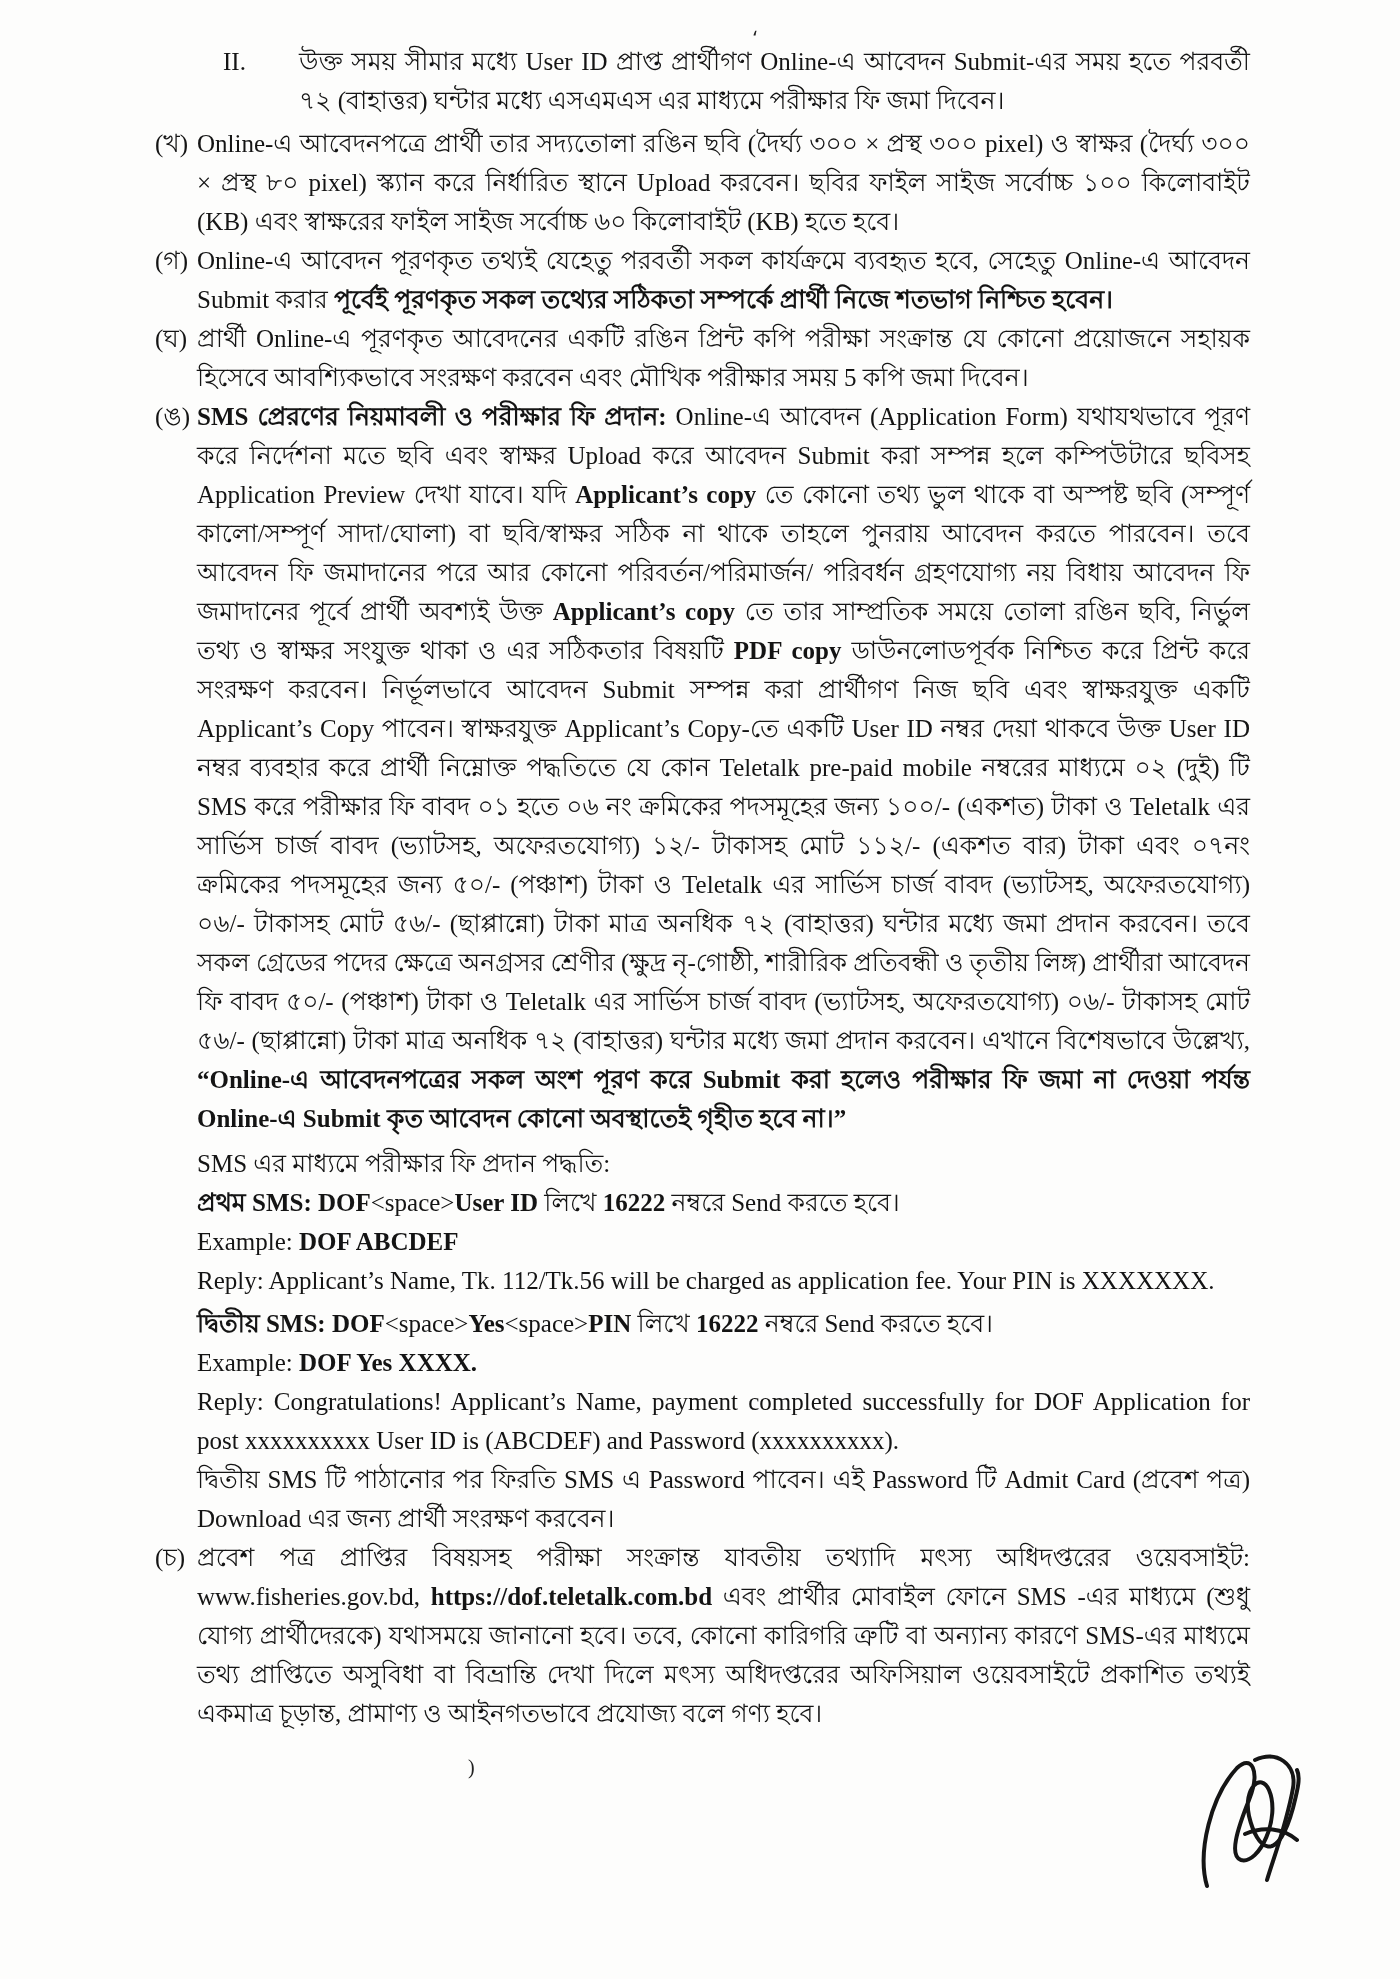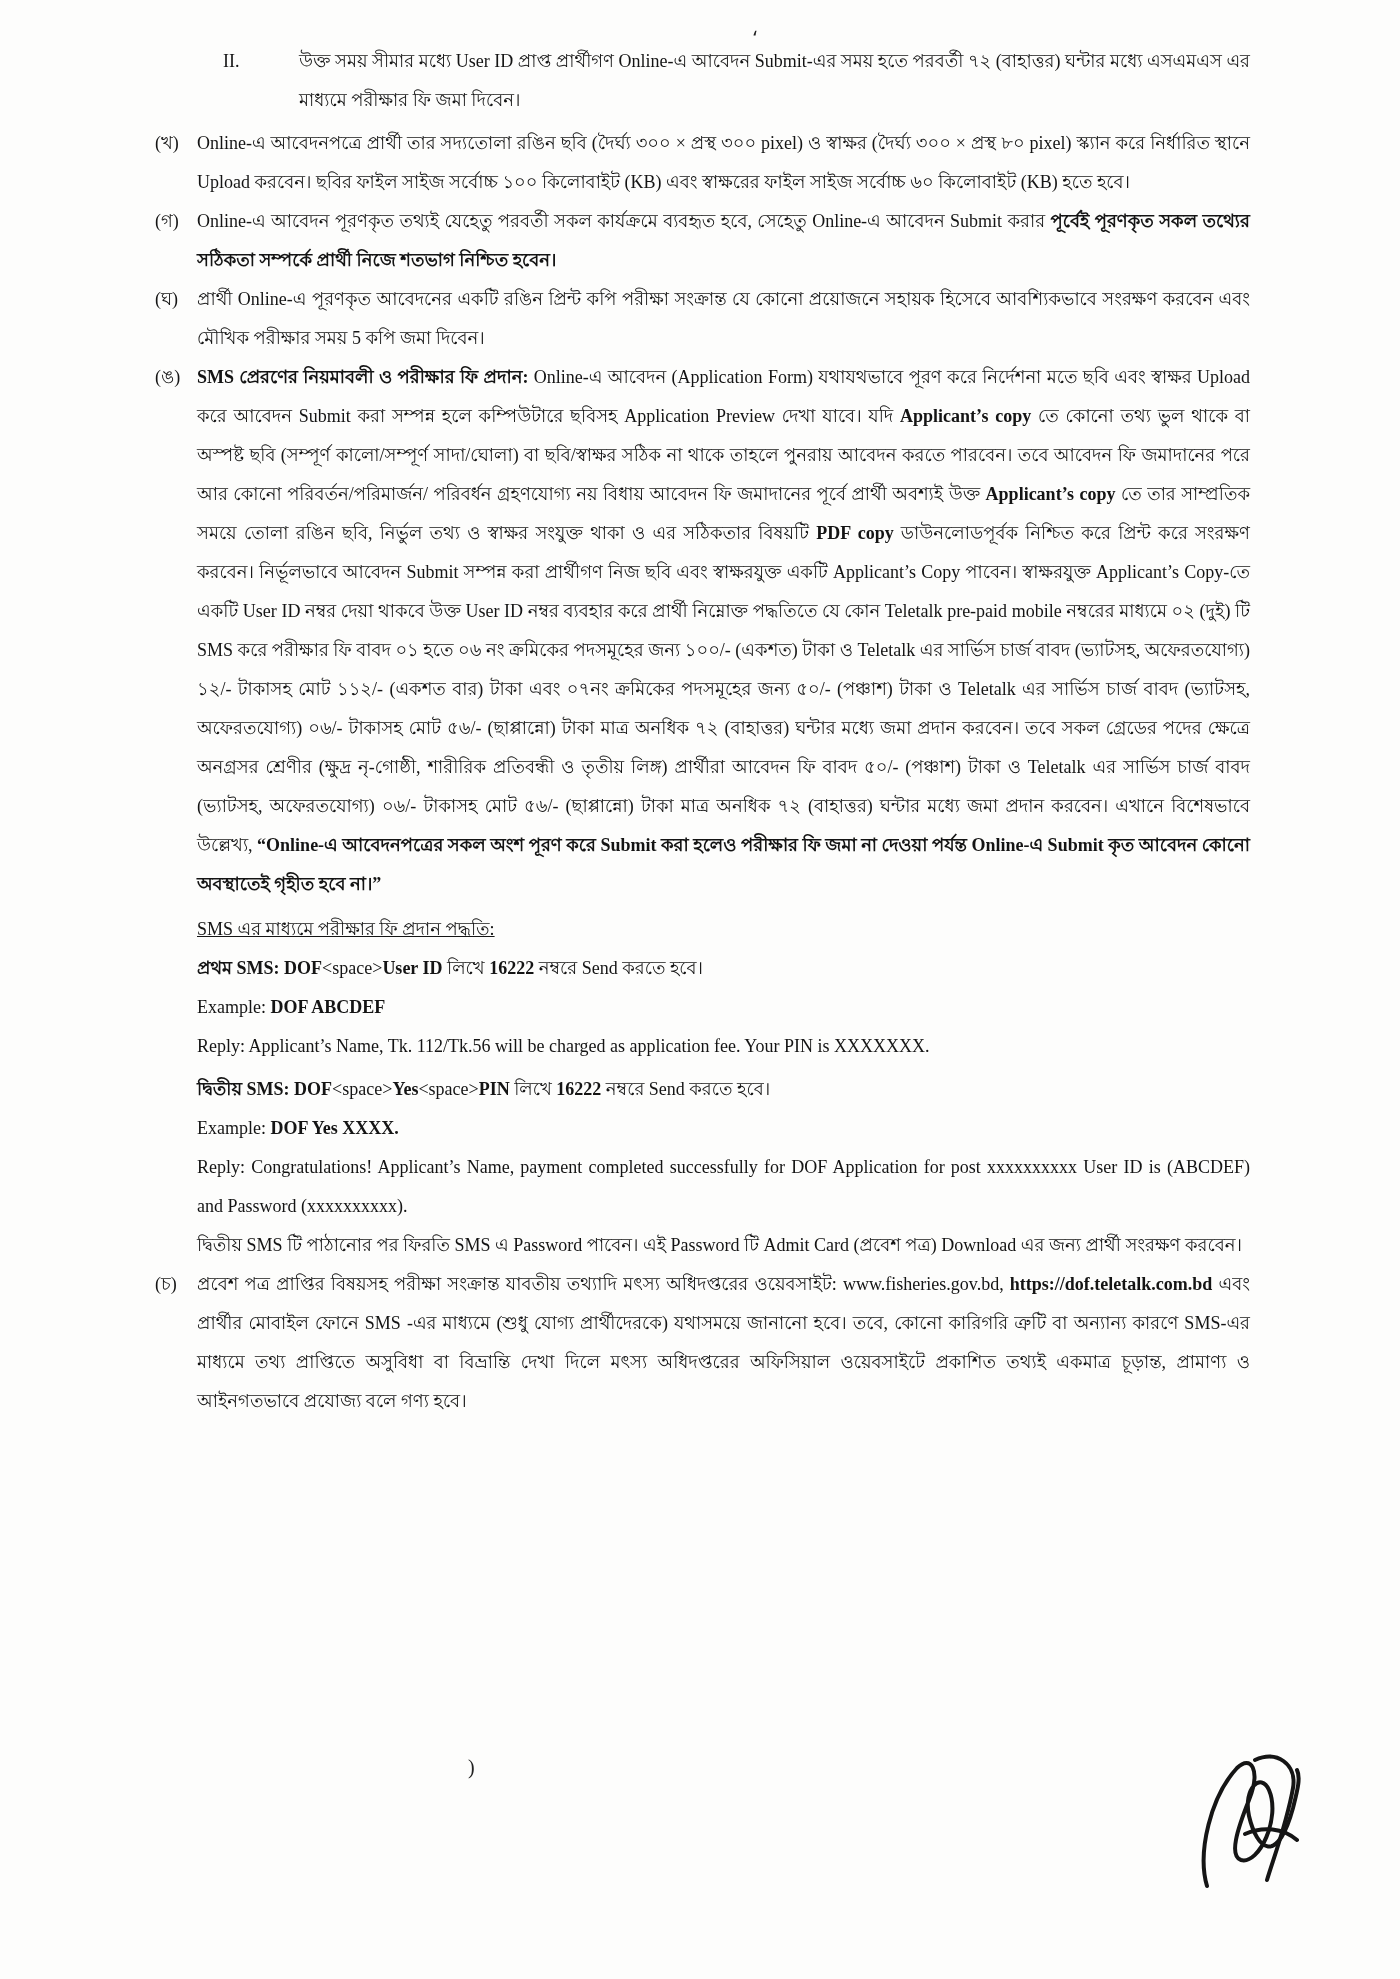--- a/index.html
+++ b/index.html
@@ -9,21 +9,21 @@
     position:relative;
     overflow:hidden;
     font-family:"Liberation Serif","DejaVu Serif",serif;
     color:#141414;
   }
   #doc{
     position:absolute;
     left:155px;top:42px;
     width:1095px;
   }
-  .item{position:relative;padding-left:42px;font-size:18px;line-height:39px;}
+  .item{position:relative;padding-left:42px;font-size:25px;line-height:39px;}
   .item.l2{margin-left:68px;padding-left:76px;margin-bottom:4px;}
   .item.sub{padding-left:42px;}
   .item .label{position:absolute;left:0;top:0;}
   .body.just{text-align:justify;}
   .body.left{text-align:left;}
   .b{font-weight:bold;text-align:center;}
   .u{text-underline-offset:5px;text-decoration-thickness:2px;}
   .ink-speck{position:absolute;font-size:20px;color:#222;}
   #signature{position:absolute;left:1185px;top:1748px;}
 </style>
@@ -44,21 +44,21 @@
       <div class="body just"><span>Online-এ আবেদন পূরণকৃত তথ্যই যেহেতু পরবর্তী সকল কার্যক্রমে ব্যবহৃত হবে, সেহেতু Online-এ আবেদন Submit করার </span><span class="b u">পূর্বেই পূরণকৃত সকল তথ্যের সঠিকতা সম্পর্কে প্রার্থী নিজে শতভাগ নিশ্চিত হবেন।</span></div>
     </div>
     <div class="item ">
       <span class="label">(ঘ)</span>
       <div class="body just"><span>প্রার্থী Online-এ পূরণকৃত আবেদনের একটি রঙিন প্রিন্ট কপি পরীক্ষা সংক্রান্ত যে কোনো প্রয়োজনে সহায়ক হিসেবে আবশ্যিকভাবে সংরক্ষণ করবেন এবং মৌখিক পরীক্ষার সময় 5 কপি জমা দিবেন।</span></div>
     </div>
     <div class="item ">
       <span class="label">(ঙ)</span>
       <div class="body just"><span class="b">SMS প্রেরণের নিয়মাবলী ও পরীক্ষার ফি প্রদান: </span><span>Online-এ আবেদন (Application Form) যথাযথভাবে পূরণ করে নির্দেশনা মতে ছবি এবং স্বাক্ষর Upload করে আবেদন Submit করা সম্পন্ন হলে কম্পিউটারে ছবিসহ Application Preview দেখা যাবে। যদি </span><span class="b">Applicant’s copy</span><span> তে কোনো তথ্য ভুল থাকে বা অস্পষ্ট ছবি (সম্পূর্ণ কালো/সম্পূর্ণ সাদা/ঘোলা) বা ছবি/স্বাক্ষর সঠিক না থাকে তাহলে পুনরায় আবেদন করতে পারবেন। তবে আবেদন ফি জমাদানের পরে আর কোনো পরিবর্তন/পরিমার্জন/ পরিবর্ধন গ্রহণযোগ্য নয় বিধায় আবেদন ফি জমাদানের পূর্বে প্রার্থী অবশ্যই উক্ত </span><span class="b">Applicant’s copy</span><span> তে তার সাম্প্রতিক সময়ে তোলা রঙিন ছবি, নির্ভুল তথ্য ও স্বাক্ষর সংযুক্ত থাকা ও এর সঠিকতার বিষয়টি </span><span class="b">PDF copy</span><span> ডাউনলোডপূর্বক নিশ্চিত করে প্রিন্ট করে সংরক্ষণ করবেন। নির্ভূলভাবে আবেদন Submit সম্পন্ন করা প্রার্থীগণ নিজ ছবি এবং স্বাক্ষরযুক্ত একটি Applicant’s Copy পাবেন। স্বাক্ষরযুক্ত Applicant’s Copy-তে একটি User ID নম্বর দেয়া থাকবে উক্ত User ID নম্বর ব্যবহার করে প্রার্থী নিম্নোক্ত পদ্ধতিতে যে কোন Teletalk pre-paid mobile নম্বরের মাধ্যমে ০২ (দুই) টি SMS করে পরীক্ষার ফি বাবদ ০১ হতে ০৬ নং ক্রমিকের পদসমূহের জন্য ১০০/- (একশত) টাকা ও Teletalk এর সার্ভিস চার্জ বাবদ (ভ্যাটসহ, অফেরতযোগ্য) ১২/- টাকাসহ মোট ১১২/- (একশত বার) টাকা এবং ০৭নং ক্রমিকের পদসমূহের জন্য ৫০/- (পঞ্চাশ) টাকা ও Teletalk এর সার্ভিস চার্জ বাবদ (ভ্যাটসহ, অফেরতযোগ্য) ০৬/- টাকাসহ মোট ৫৬/- (ছাপ্পান্নো) টাকা মাত্র অনধিক ৭২ (বাহাত্তর) ঘন্টার মধ্যে জমা প্রদান করবেন। তবে সকল গ্রেডের পদের ক্ষেত্রে অনগ্রসর শ্রেণীর (ক্ষুদ্র নৃ-গোষ্ঠী, শারীরিক প্রতিবন্ধী ও তৃতীয় লিঙ্গ) প্রার্থীরা আবেদন ফি বাবদ ৫০/- (পঞ্চাশ) টাকা ও Teletalk এর সার্ভিস চার্জ বাবদ (ভ্যাটসহ, অফেরতযোগ্য) ০৬/- টাকাসহ মোট ৫৬/- (ছাপ্পান্নো) টাকা মাত্র অনধিক ৭২ (বাহাত্তর) ঘন্টার মধ্যে জমা প্রদান করবেন। এখানে বিশেষভাবে উল্লেখ্য, </span><span class="b">“Online-এ আবেদনপত্রের সকল অংশ পূরণ করে Submit করা হলেও পরীক্ষার ফি জমা না দেওয়া পর্যন্ত Online-এ Submit কৃত আবেদন কোনো অবস্থাতেই গৃহীত হবে না।”</span></div>
     </div>
-    <div class="item sub" style="margin-top: 6px; text-decoration: underline;">
+    <div class="item sub" style="margin-top: 6px;">
       <div class="body left"><span>SMS এর মাধ্যমে পরীক্ষার ফি প্রদান পদ্ধতি:</span></div>
     </div>
     <div class="item sub">
       <div class="body left"><span class="b">প্রথম SMS: DOF</span><span>&lt;space&gt;</span><span class="b">User ID</span><span> লিখে </span><span class="b">16222</span><span> নম্বরে Send করতে হবে।</span></div>
     </div>
     <div class="item sub">
       <div class="body left"><span>Example: </span><span class="b">DOF ABCDEF</span></div>
     </div>
     <div class="item sub">
       <div class="body left"><span>Reply: Applicant’s Name, Tk. 112/Tk.56 will be charged as application fee. Your PIN is XXXXXXX.</span></div>

